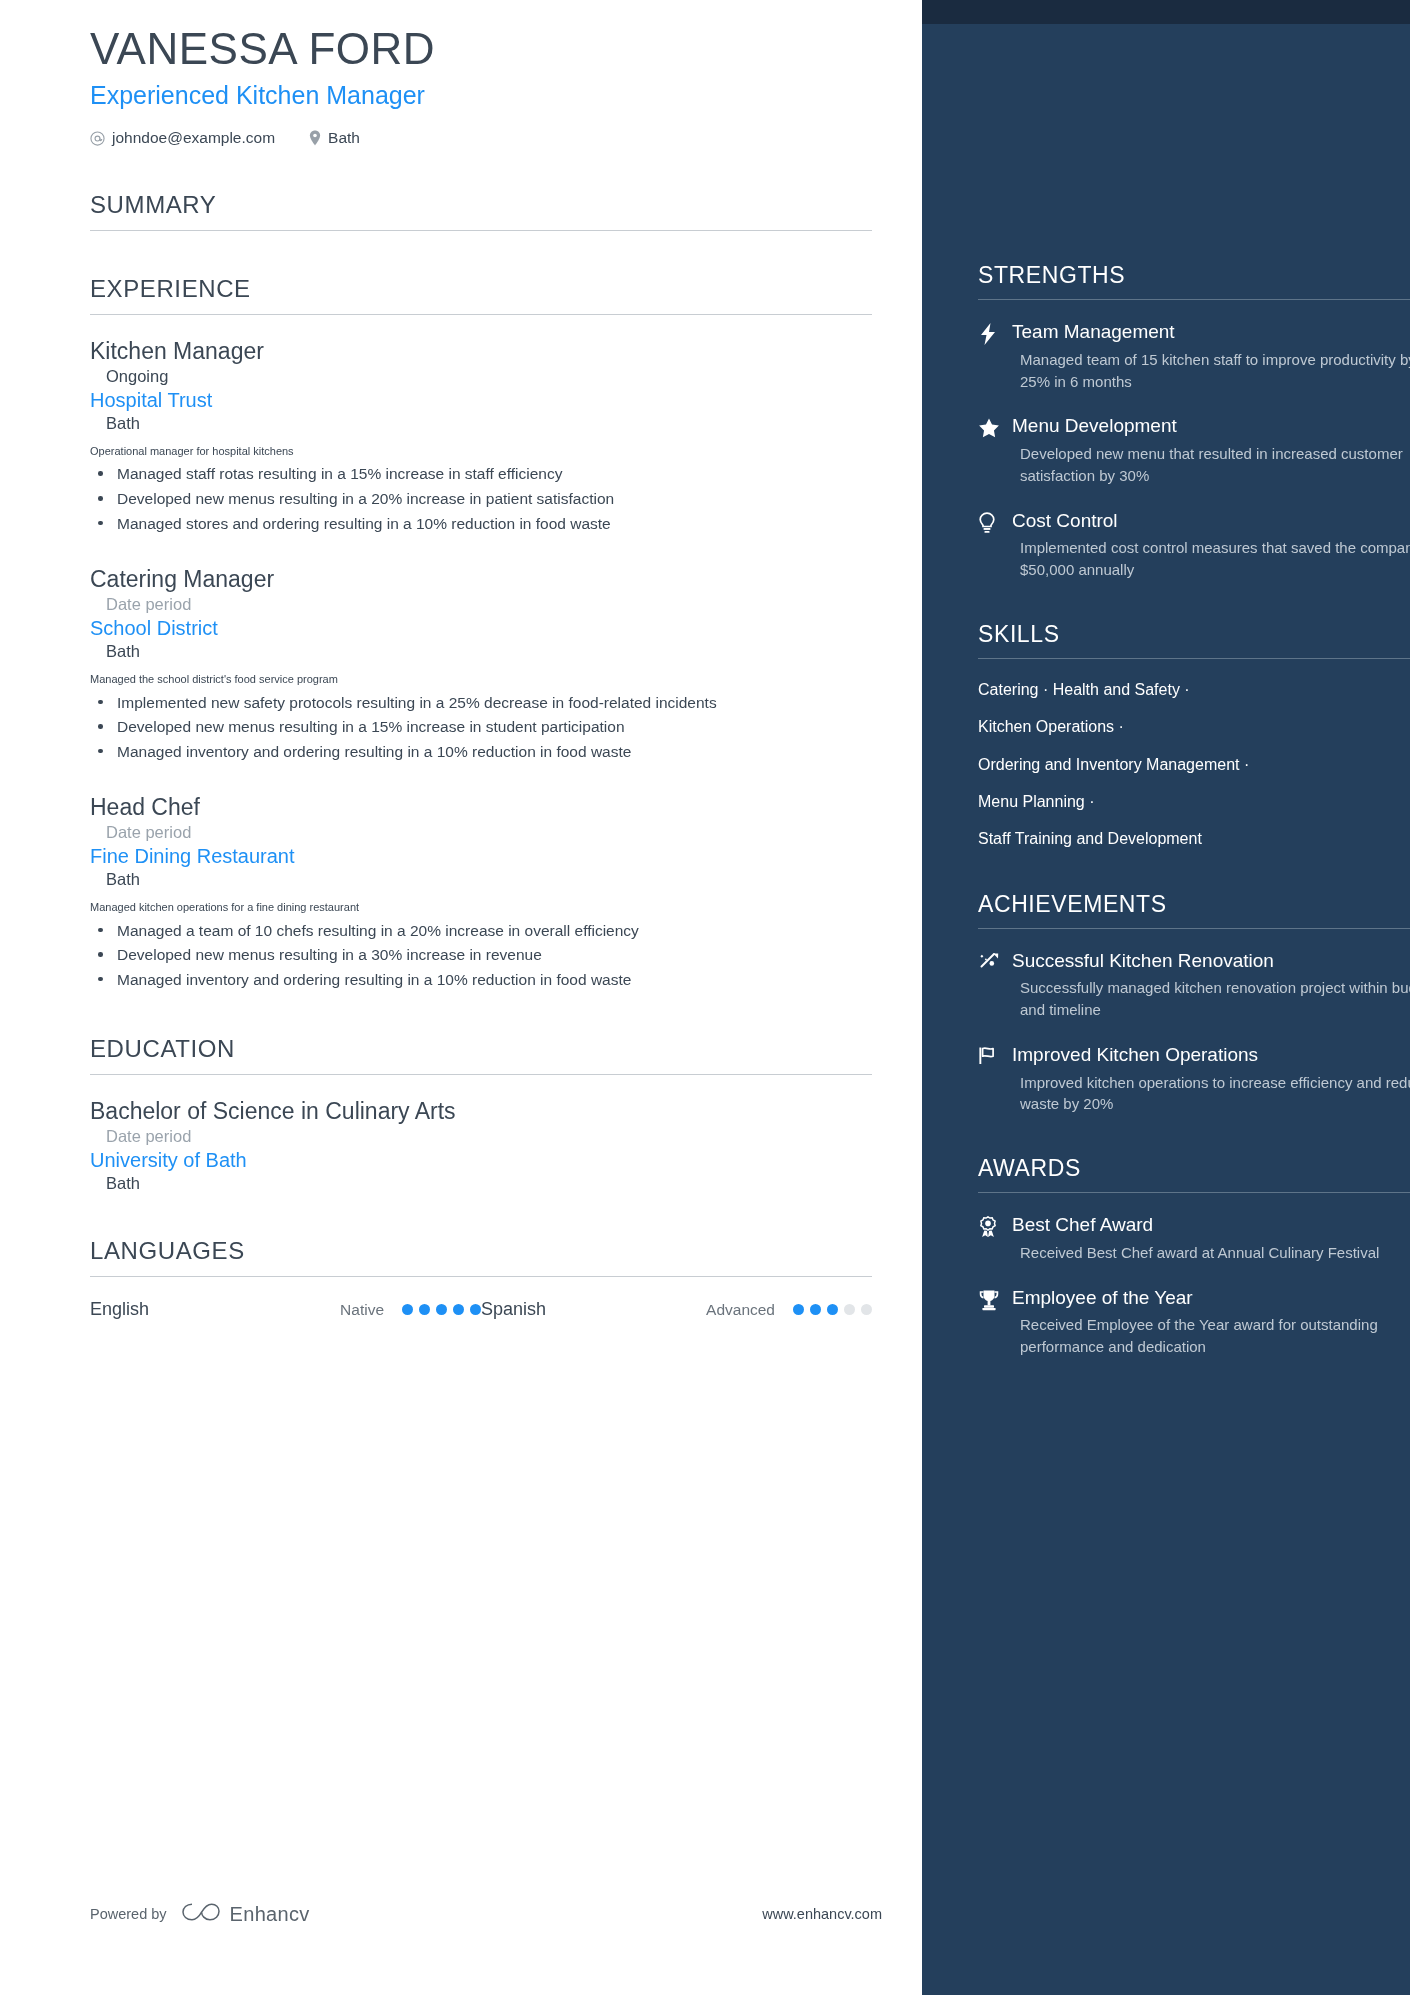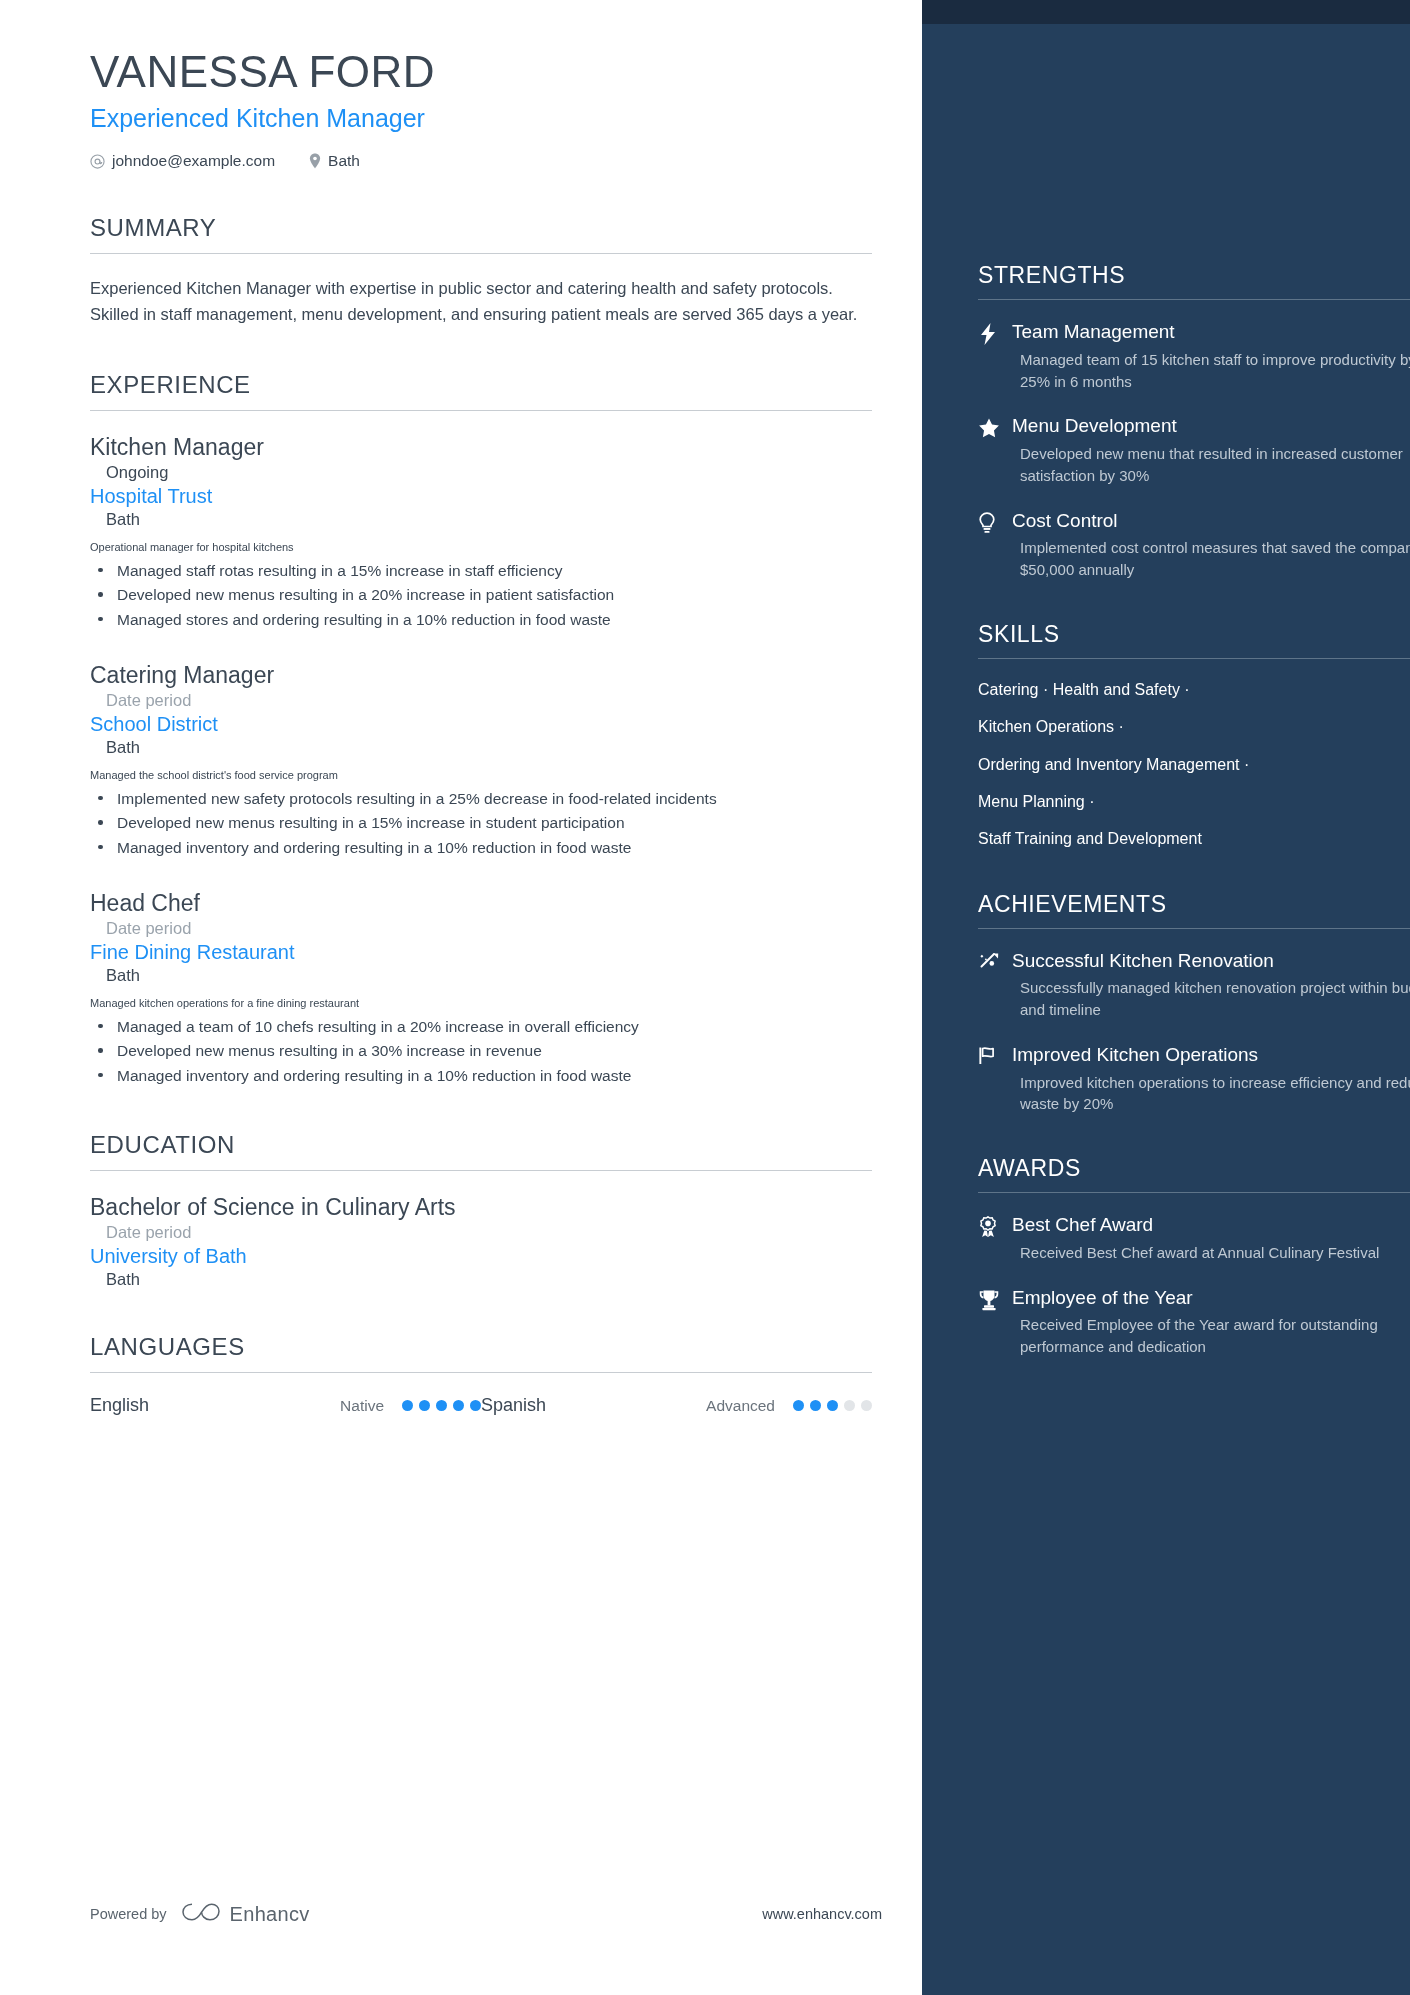--- a/index.html
+++ b/index.html
@@ -41,21 +41,21 @@
     top: 0; left: 0;
     width: 580px;
     padding: 262px 60px 0 56px;
   }
 
   
   .main {
     position: absolute;
     top: 0; left: 0;
     width: 922px;
-    padding: 47px 50px 0 90px;
+    padding: 24px 50px 0 90px;
   }
 
   
   .name {
     font-size: 44px;
     font-weight: 400;
     letter-spacing: 0.5px;
     color: #3B4754;
     line-height: 1.15;
     margin-bottom: 4px;
@@ -431,21 +431,20 @@
               <circle cx="6" cy="5.5" r="1.8" fill="#ffffff"></circle>
             </svg>
           </span>
           <span>Bath</span>
         </span>
       </div>
     </div>
 
     <div class="section">
       <div class="section-heading">SUMMARY</div>
-      <div class="summary-text">Experienced Kitchen Manager with expertise in public sector and catering health and safety protocols. Skilled in staff management, menu development, and ensuring patient meals are served 365 days a year.</div>
     </div>
 
     <div class="section">
       <div class="section-heading">EXPERIENCE</div>
 
       <div class="entry">
         <div class="entry-line">
           <span class="entry-title">Kitchen Manager</span>
           <span class="entry-date">Ongoing</span>
         </div>

